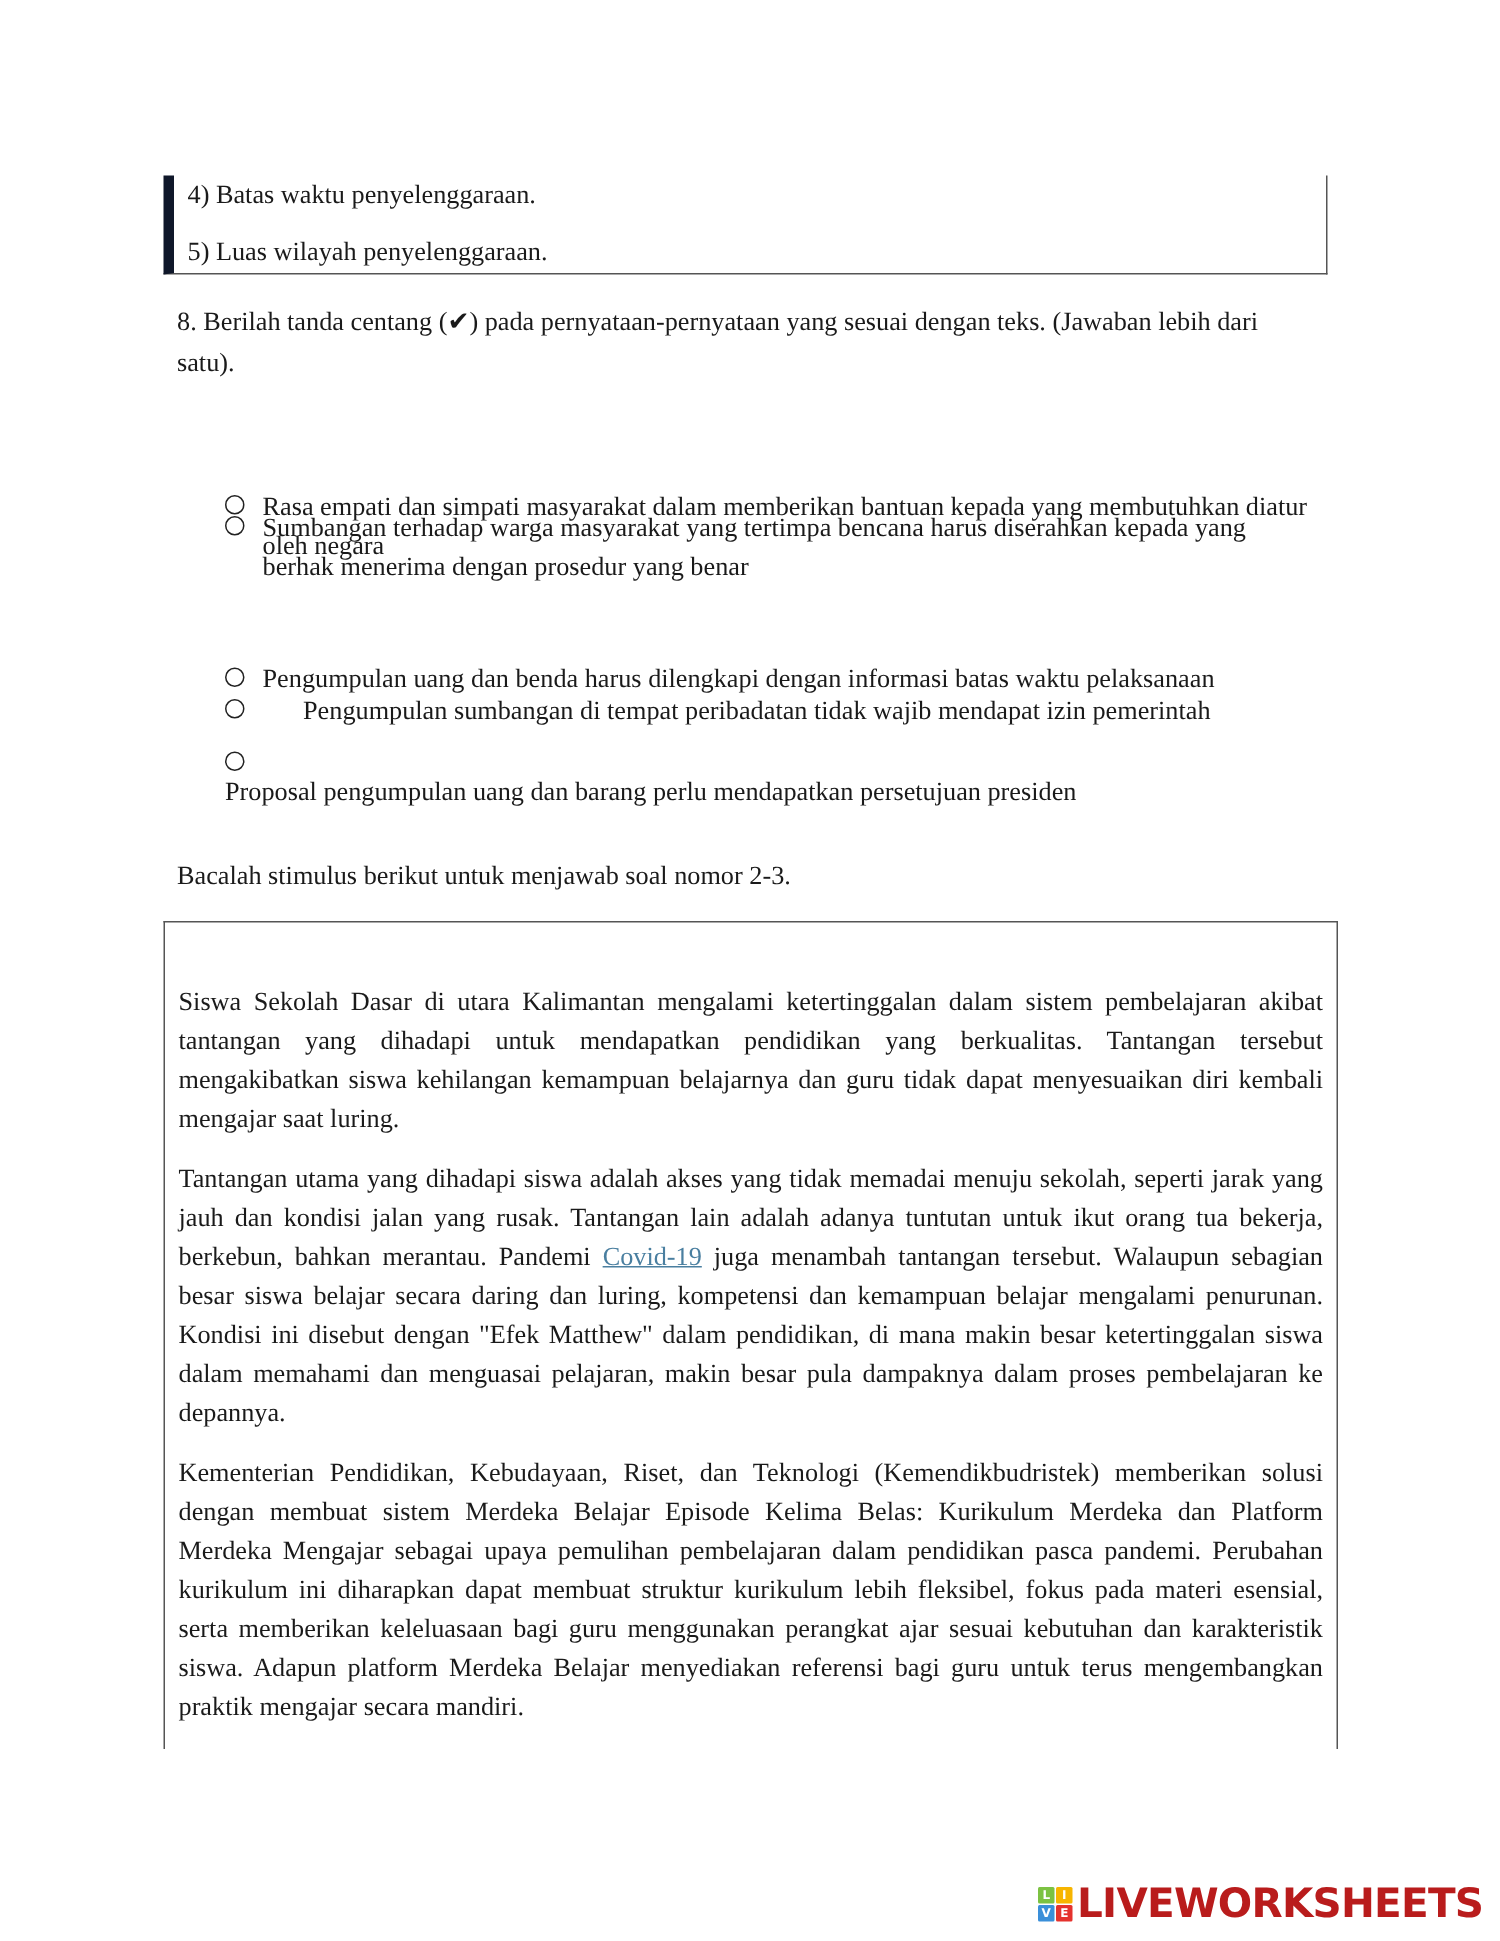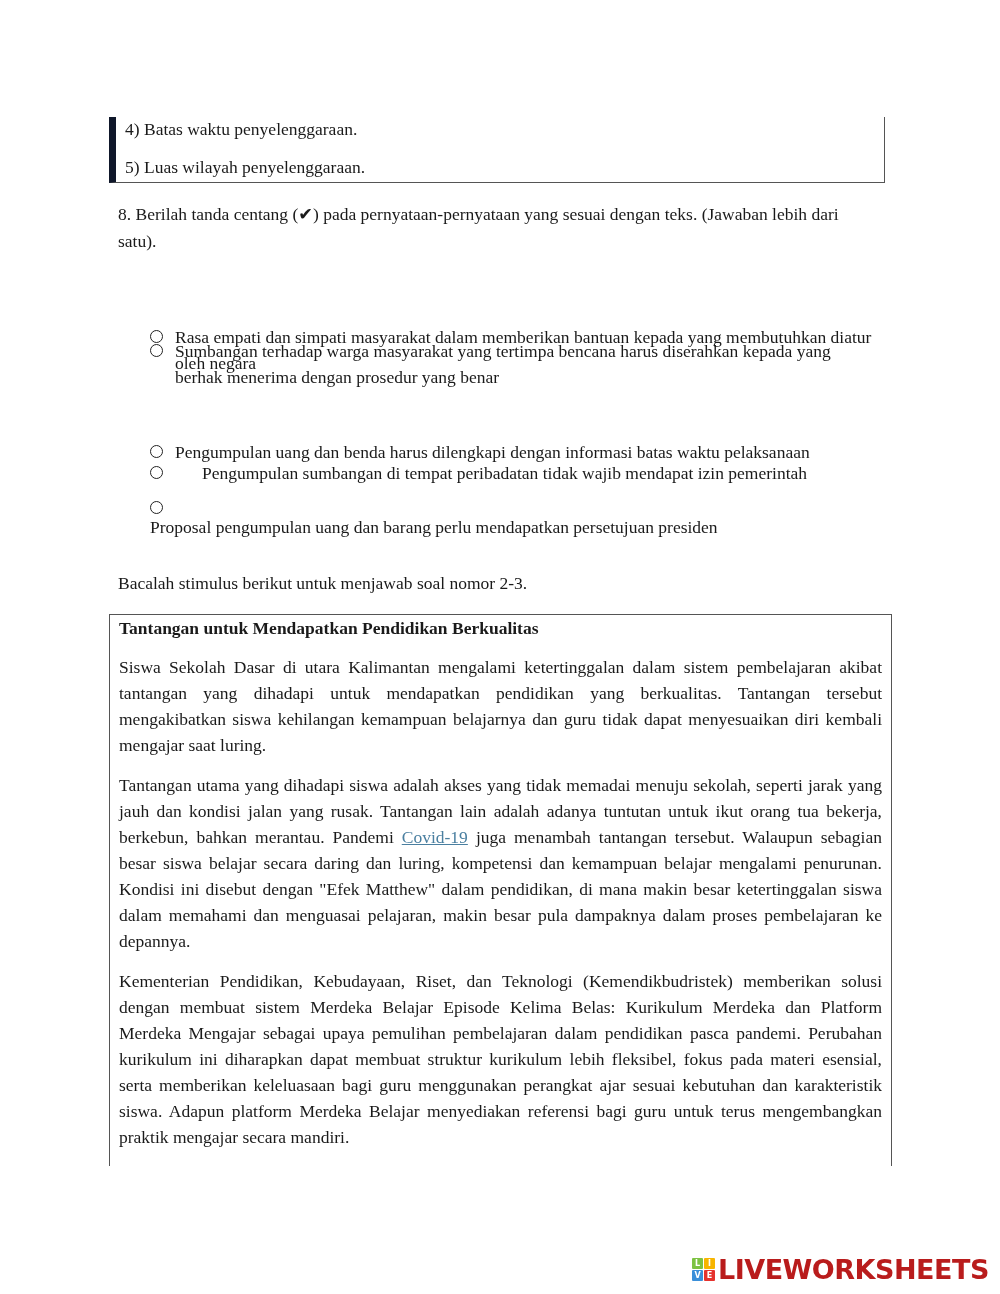--- a/index.html
+++ b/index.html
@@ -164,21 +164,20 @@
   </div>
   <div class="option" style="top:219px;flex-direction:column;">
     <span class="radio"></span>
     <span class="option-text">Proposal pengumpulan uang dan barang perlu mendapatkan persetujuan presiden</span>
   </div>
 </div>
 
 <div class="instruction">Bacalah stimulus berikut untuk menjawab soal nomor 2-3.</div>
 
 <div class="stim-box">
-  <div class="stim-title">Tantangan untuk Mendapatkan Pendidikan Berkualitas</div>
   <div class="para" style="top:39px;">Siswa Sekolah Dasar di utara Kalimantan mengalami ketertinggalan dalam sistem pembelajaran akibat tantangan yang dihadapi untuk mendapatkan pendidikan yang berkualitas. Tantangan tersebut mengakibatkan siswa kehilangan kemampuan belajarnya dan guru tidak dapat menyesuaikan diri kembali mengajar saat luring.</div>
   <div class="para" style="top:157px;"><span>Tantangan utama yang dihadapi siswa adalah akses yang tidak memadai menuju sekolah, seperti jarak yang jauh dan kondisi jalan yang rusak. Tantangan lain adalah adanya tuntutan untuk ikut orang tua bekerja, berkebun, bahkan merantau. Pandemi </span><span class="link" style="color: rgb(74, 127, 160);">Covid-19</span><span> juga menambah tantangan tersebut. Walaupun sebagian besar siswa belajar secara daring dan luring, kompetensi dan kemampuan belajar mengalami penurunan. Kondisi ini disebut dengan "Efek Matthew" dalam pendidikan, di mana makin besar ketertinggalan siswa dalam memahami dan menguasai pelajaran, makin besar pula dampaknya dalam proses pembelajaran ke depannya.</span></div>
   <div class="para" style="top:353px;">Kementerian Pendidikan, Kebudayaan, Riset, dan Teknologi (Kemendikbudristek) memberikan solusi dengan membuat sistem Merdeka Belajar Episode Kelima Belas: Kurikulum Merdeka dan Platform Merdeka Mengajar sebagai upaya pemulihan pembelajaran dalam pendidikan pasca pandemi. Perubahan kurikulum ini diharapkan dapat membuat struktur kurikulum lebih fleksibel, fokus pada materi esensial, serta memberikan keleluasaan bagi guru menggunakan perangkat ajar sesuai kebutuhan dan karakteristik siswa. Adapun platform Merdeka Belajar menyediakan referensi bagi guru untuk terus mengembangkan praktik mengajar secara mandiri.</div>
 </div>
 
 <div class="logo">
   <div class="logo-grid">
     <span class="lb" style="background: rgb(124, 194, 66);">L</span>
     <span class="lb" style="background: rgb(247, 181, 0);">I</span>
     <span class="lb" style="background: rgb(58, 143, 217);">V</span>

